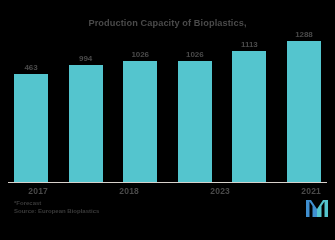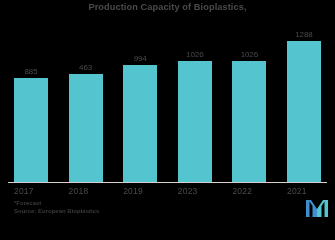--- a/index.html
+++ b/index.html
@@ -17,21 +17,21 @@
 
   #chart-card {
     position: absolute;
     inset: 0;
     background: #000000;
   }
 
   
   #chart-title {
     position: absolute;
-    top: 2px;
+    top: 18px;
     left: 0;
     width: 335px;
     text-align: center;
     color: #4a4a4a;
     font-size: 9.2px;
     font-weight: bold;
     line-height: 11.5px;
     letter-spacing: 0.1px;
   }
   #chart-title .line { display: block; white-space: nowrap; }
@@ -62,21 +62,21 @@
     height: 100%;
     display: flex;
     flex-direction: column;
     justify-content: flex-end;
     align-items: center;
   }
 
   .bar-value {
     color: #4a4a4a;
     font-size: 8px;
-    font-weight: normal;
+    font-weight: bold;
     line-height: 9px;
     margin-bottom: 2px;
     letter-spacing: -0.1px;
     white-space: nowrap;
   }
 
   .bar-rect {
     width: 34px;
     background: #54c5ce;
   }
@@ -94,24 +94,24 @@
   #x-axis-labels {
     position: absolute;
     left: 14px;
     top: 186px;
     width: 307px;
     display: flex;
     justify-content: space-between;
   }
   .x-tick {
     width: 34px;
-    text-align: left;
+    text-align: right;
     color: #4a4a4a;
     font-size: 8.5px;
-    font-weight: normal;
+    font-weight: bold;
     letter-spacing: 0.2px;
   }
 
   
   #footnotes {
     position: absolute;
     left: 14px;
     top: 200px;
     color: #3a3a3a;
     font-size: 6px;
@@ -134,24 +134,20 @@
 
 <div id="chart-card">
 
   <div id="chart-title">
     <span class="line">Production Capacity of Bioplastics,</span>
   </div>
 
   <div id="plot-area">
     <div id="bars-row">
 
-      <div class="bar-group">
-        <span class="bar-value">885</span>
-        <div class="bar-rect" style="height:104.4px"></div>
-      </div>
 
       <div class="bar-group">
         <span class="bar-value">463</span>
         <div class="bar-rect" style="height:107.6px"></div>
       </div>
 
       <div class="bar-group">
         <span class="bar-value">994</span>
         <div class="bar-rect" style="height:117.3px"></div>
       </div>
@@ -159,37 +155,39 @@
       <div class="bar-group">
         <span class="bar-value">1026</span>
         <div class="bar-rect" style="height:121.1px"></div>
       </div>
 
       <div class="bar-group">
         <span class="bar-value">1026</span>
         <div class="bar-rect" style="height:121.1px"></div>
       </div>
 
+      <div class="bar-group">
+        <span class="bar-value">1113</span>
+        <div class="bar-rect" style="height:131.3px"></div>
+      </div>
 
       <div class="bar-group">
         <span class="bar-value">1288</span>
         <div class="bar-rect" style="height:152px"></div>
       </div>
 
     </div>
   </div>
 
   <div id="x-axis-line"></div>
 
   <div id="x-axis-labels">
     <span class="x-tick">2017</span>
     <span class="x-tick">2018</span>
-    <span class="x-tick">2019</span>
     <span class="x-tick">2023</span>
-    <span class="x-tick">2022</span>
     <span class="x-tick">2021</span>
   </div>
 
   <div id="footnotes">
     <span class="fn">*Forecast</span>
     <span class="fn">Source: European Bioplastics</span>
   </div>
 
   <div id="brand-logo">
     <svg viewBox="0 0 22 17" width="22" height="17" xmlns="http://www.w3.org/2000/svg">

